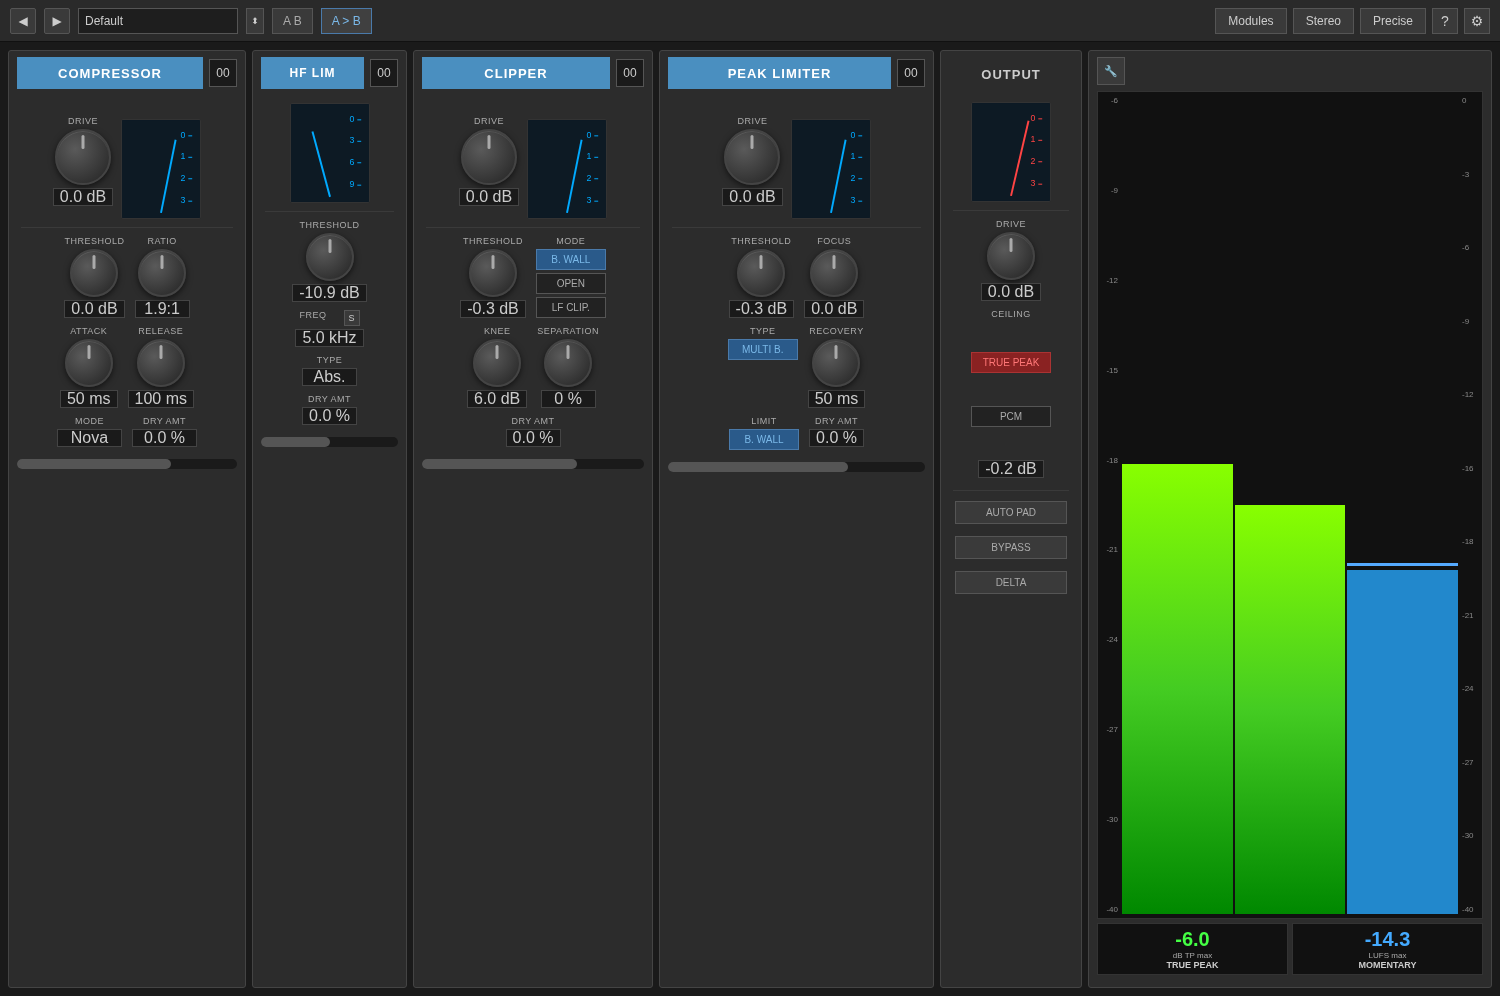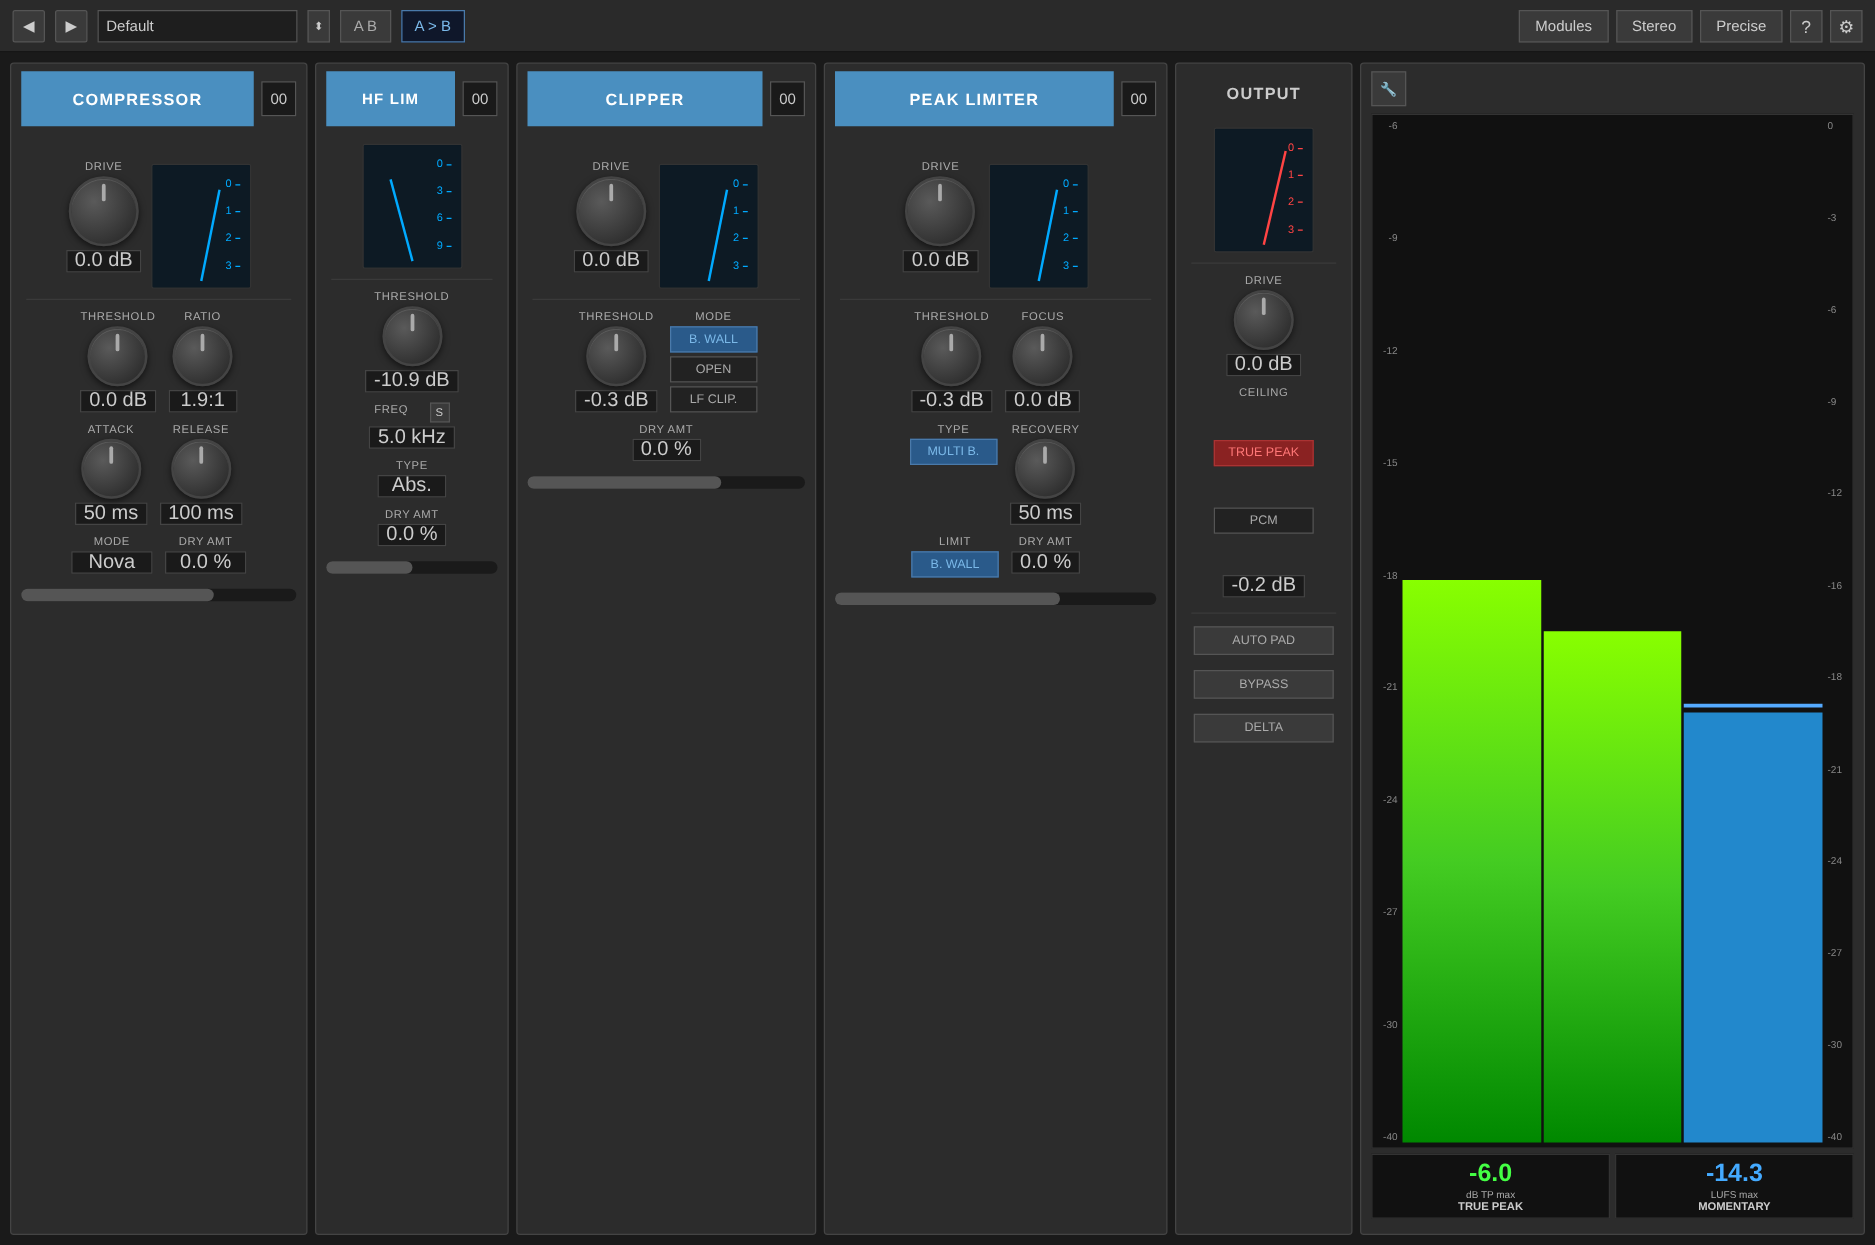--- a/index.html
+++ b/index.html
@@ -60,21 +60,21 @@
     .ab-btn {
       background: #3a3a3a;
       border: 1px solid #555;
       color: #aaa;
       height: 26px;
       padding: 0 10px;
       cursor: pointer;
       font-size: 12px;
     }
     .ab-btn.active {
-      background: #0f172a;
+      background: #404040;
       color: #7ab8e8;
       border-color: #4a7aaa;
     }
     .top-right {
       margin-left: auto;
       display: flex;
       gap: 6px;
       align-items: center;
     }
     .top-btn {
@@ -121,21 +121,21 @@
       padding: 6px 8px;
       gap: 6px;
     }
     .module-title-btn {
       background: #4a8fc0;
       border: none;
       color: #fff;
       font-weight: bold;
       font-size: 13px;
       letter-spacing: 1px;
-      height: 44px;
+      height: 32px;
       flex: 1;
       cursor: pointer;
       text-align: center;
     }
     .module-num {
       background: #1a1a1a;
       border: 1px solid #555;
       color: #ccc;
       width: 28px;
       height: 28px;
@@ -560,20 +560,32 @@
         <div class="knob-group">
           <div class="knob-label">MODE</div>
           <div style="display:flex;flex-direction:column;gap:3px;">
             <button class="mode-btn active">B. WALL</button>
             <button class="mode-btn">OPEN</button>
             <button class="mode-btn">LF CLIP.</button>
           </div>
         </div>
       </div>
 
+      <div class="knob-row">
+        <div class="knob-group">
+          <div class="knob-label">KNEE</div>
+          <div class="knob"></div>
+          <div class="value-display">6.0 dB</div>
+        </div>
+        <div class="knob-group">
+          <div class="knob-label">SEPARATION</div>
+          <div class="knob"></div>
+          <div class="value-display">0 %</div>
+        </div>
+      </div>
 
       <div class="knob-group" style="align-items:center;">
         <div class="knob-label">DRY AMT</div>
         <div class="value-display">0.0 %</div>
       </div>
     </div>
     <div class="scrollbar-area">
       <div class="scrollbar-track">
           <div class="scrollbar-thumb"></div>
         </div>

